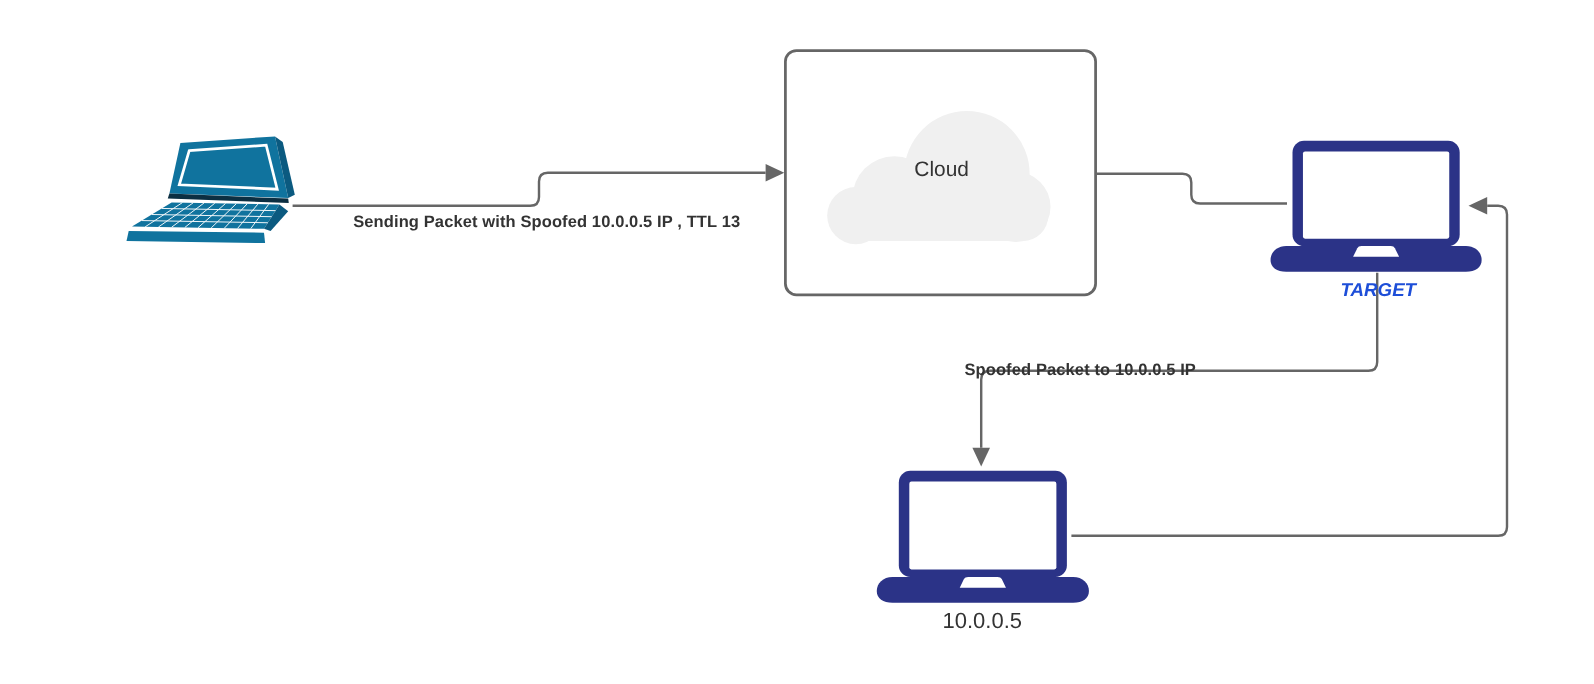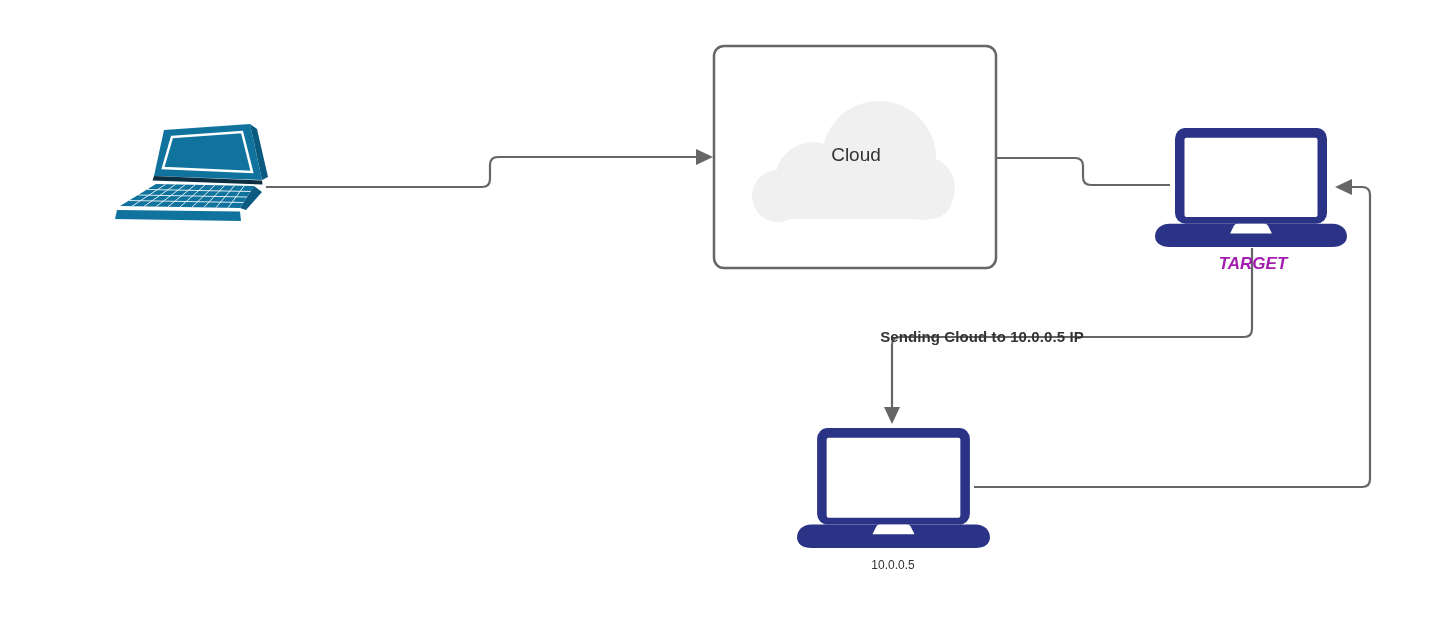--- a/index.html
+++ b/index.html
@@ -17,22 +17,22 @@
     transform:translate(-50%,-50%);
     color:#333333;
     text-align:right;
     white-space:nowrap;
     z-index:2;
   }
   .edge-lbl{font-weight:bold;font-size:15px;letter-spacing:0.1px;}
   .node-lbl{font-size:19px;}
   .attacker-lbl{white-space:pre-line;line-height:26px;}
   .cloud-lbl{font-size:19px;}
-  .target-lbl{font-weight:bold;font-style:italic;font-size:17px;color:#a21caf;}
-  .host-lbl{font-size:12px;}
+  .target-lbl{font-weight:bold;font-style:italic;font-size:17px;color:#1d4ed8;}
+  .host-lbl{font-size:20px;}
 </style>
 </head>
 <body>
 
 <div class="canvas">
 
   <svg class="layer" width="1449" height="622" viewBox="0 0 1449 622">
     <defs>
 
       <g id="laptop-navy">
@@ -110,17 +110,18 @@
     <use href="#laptop-navy" transform="translate(798,428) scale(0.955,0.975)"></use>
   </svg>
 
 
   <div class="lbl cloud-lbl" style="left:856px;top:155px;">Cloud</div>
 
   <div class="lbl target-lbl" style="left:1253px;top:264px;">TARGET</div>
 
   <div class="lbl host-lbl" style="left:893px;top:565px;">10.0.0.5</div>
 
+  <div class="lbl edge-lbl" style="left:497px;top:202px;">Sending Packet with Spoofed 10.0.0.5 IP , TTL 13</div>
 
-  <div class="lbl edge-lbl" style="left:982px;top:336px;">Sending Cloud to 10.0.0.5 IP</div>
+  <div class="lbl edge-lbl" style="left:982px;top:336px;">Spoofed Packet to 10.0.0.5 IP</div>
 
 
 </div>
 
 </body></html>

